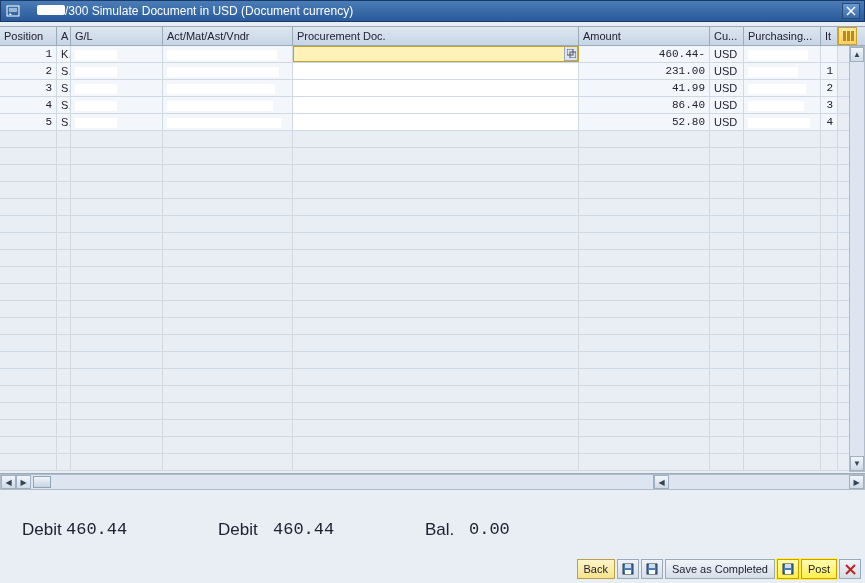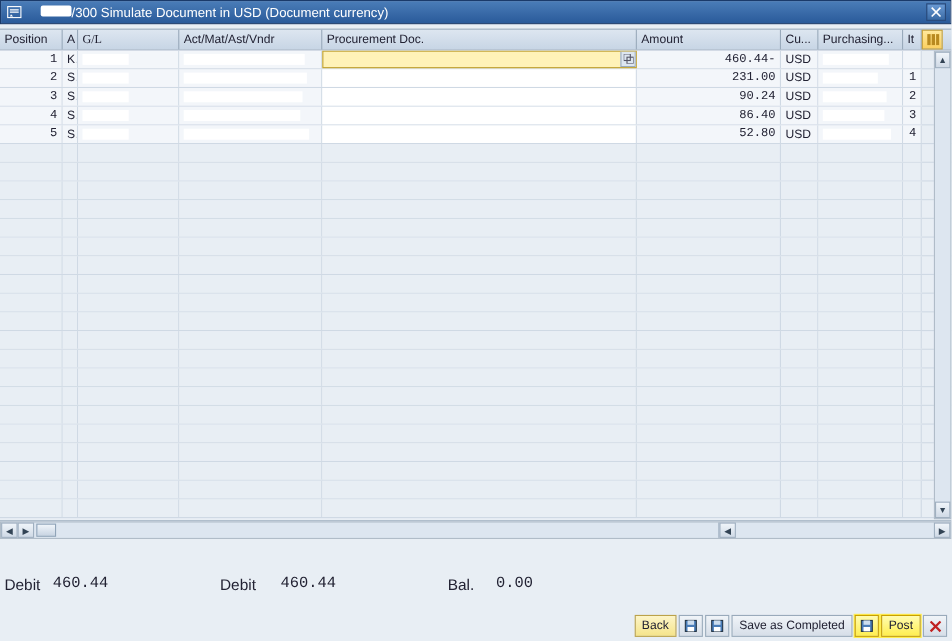--- a/index.html
+++ b/index.html
@@ -93,21 +93,21 @@
     width: 14px; height: 15px;
     display:inline-flex; align-items:center; justify-content:center;
     float:right; margin-right:-3px; margin-top:-2px;
     border:1px solid #9ab; background:#dde6f0; font-size:9px;
     cursor:pointer;
   }
   .cell .redact-val { display:inline-block; height:10px; background:#fff; vertical-align:middle; }
 
   .col-pos { width: 57px; }
   .col-a { width: 14px; }
-  .col-gl { width: 92px; font-family: Liberation Serif, serif; }
+  .col-gl { width: 92px; }
   .col-act { width: 130px; }
   .col-proc { width: 286px; }
   .col-amount { width: 131px; }
   .col-cu { width: 34px; }
   .col-purch { width: 77px; }
   .col-it { width: 17px; }
 
   .scroll-v {
     position:absolute; right:0; top:46px; width:16px; height:426px;
     background:#dde6f0; border:1px solid #b0bcc8;
@@ -135,23 +135,23 @@
     background:linear-gradient(to bottom,#f0f5fa,#c8d4e2);
     border:1px solid #90a4b8;
   }
   .hscroll .spacer { flex:8; }
   .hscroll .track2 { width:180px; position:relative; }
   .hscroll .sep { width:1px; background:#a0b0c0; }
 
   .totals {
     position:absolute;
     top: 520px; left:0; right:0; height:22px;
-    display:flex; align-items:center;
-    font-size:14px; color:#223;
-    padding-left: 4px;
+    display:flex; 
+    font-size:17px; color:#223;
+    padding-left: 22px;
   }
   .totals .label { width: 44px; }
   .totals .val { font-family:"Courier New",monospace; width:100px; }
   .totals .gap1 { width: 52px; }
   .totals .label2 { width: 55px; }
   .totals .val2 { font-family:"Courier New",monospace; width:100px; }
   .totals .gap2 { width: 52px; }
   .totals .label3 { width: 44px; }
   .totals .val3 { font-family:"Courier New",monospace; }
 
@@ -258,21 +258,21 @@
       <div class="cell col-purch"><span class="redact-val" style="width:50px;"></span></div>
       <div class="cell col-it right">1</div>
     </div>
 
     <div class="grid-row data">
       <div class="cell col-pos right">3</div>
       <div class="cell col-a">S</div>
       <div class="cell col-gl"><span class="redact-val" style="width:42px;"></span></div>
       <div class="cell col-act"><span class="redact-val" style="width:108px;"></span></div>
       <div class="cell col-proc input-white"></div>
-      <div class="cell col-amount right">90.24</div>
+      <div class="cell col-amount right">41.99</div>
       <div class="cell col-cu">USD</div>
       <div class="cell col-purch"><span class="redact-val" style="width:58px;"></span></div>
       <div class="cell col-it right">2</div>
     </div>
 
     <div class="grid-row data">
       <div class="cell col-pos right">4</div>
       <div class="cell col-a">S</div>
       <div class="cell col-gl"><span class="redact-val" style="width:42px;"></span></div>
       <div class="cell col-act"><span class="redact-val" style="width:106px;"></span></div>

